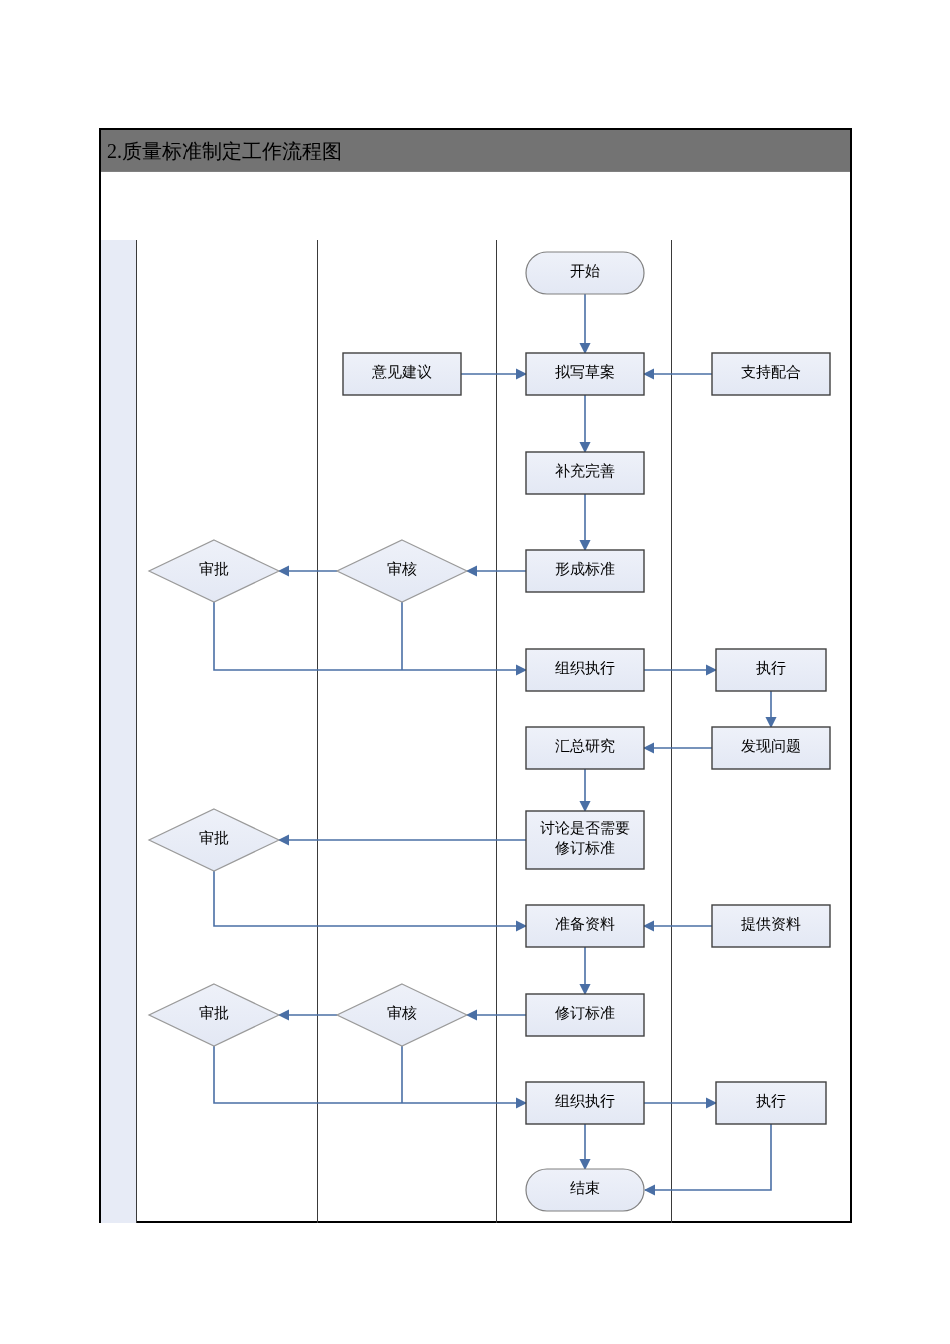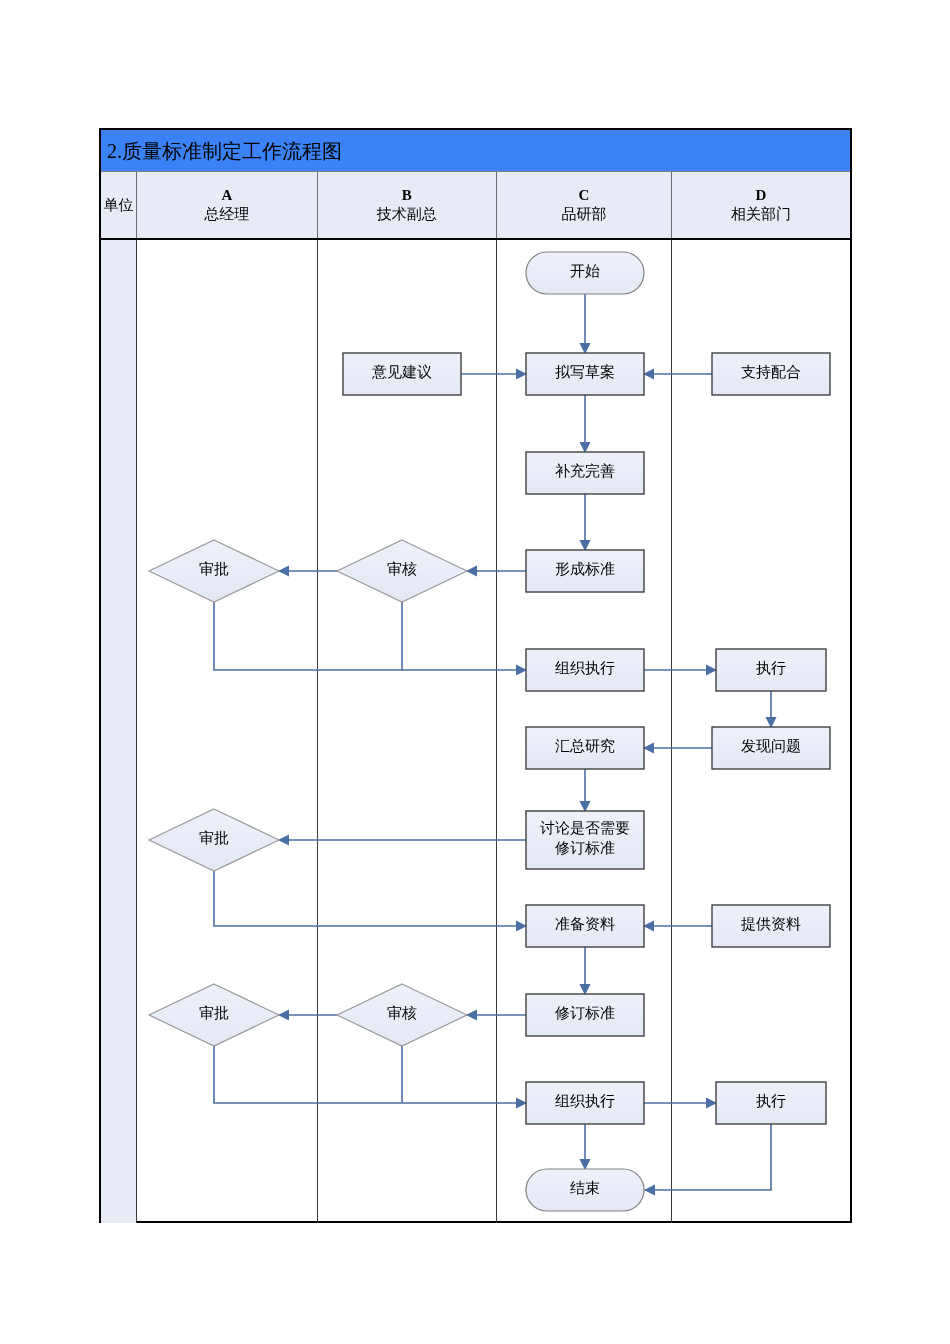--- a/index.html
+++ b/index.html
@@ -19,21 +19,21 @@
     left:99px;top:128px;
     width:753px;height:1095px;
     border:2px solid #000;
     box-sizing:border-box;
   }
   .title-row{
     position:absolute;left:0;top:0;
     width:100%;height:42px;
     box-sizing:border-box;
     border-bottom:1px solid #808080;
-    background:#3b82f6;
+    background:#737373;
     display:flex;align-items:center;
   }
   .title-text{
     padding-left:6px;
     font-size:20px;
     line-height:1;
     letter-spacing:0px;
     white-space:nowrap;
   }
   .header-row{
@@ -84,41 +84,20 @@
 <body>
 
 <div id="page">
 
   <div class="table-frame">
 
     <div class="title-row">
       <div class="title-text">2.质量标准制定工作流程图</div>
     </div>
 
-    <div class="header-row" id="header-row">
-        <div class="hcell unit" style="width: 36px;">
-          <div>单位</div>
-        </div>
-        <div class="hcell" style="width: 182px;">
-          <div class="hcode">A</div>
-          <div class="hname">总经理</div>
-        </div>
-        <div class="hcell" style="width: 180px;">
-          <div class="hcode">B</div>
-          <div class="hname">技术副总</div>
-        </div>
-        <div class="hcell" style="width: 176px;">
-          <div class="hcode">C</div>
-          <div class="hname">品研部</div>
-        </div>
-        <div class="hcell" style="width: 179px;">
-          <div class="hcode">D</div>
-          <div class="hname">相关部门</div>
-        </div>
-      </div>
 
     <div class="body-row" id="body-row">
         <div class="bcell unit" style="width: 36px;"></div>
         <div class="bcell" style="width: 182px;"></div>
         <div class="bcell" style="width: 180px;"></div>
         <div class="bcell" style="width: 176px;"></div>
         <div class="bcell" style="width: 179px;"></div>
       </div>
 
   </div>

